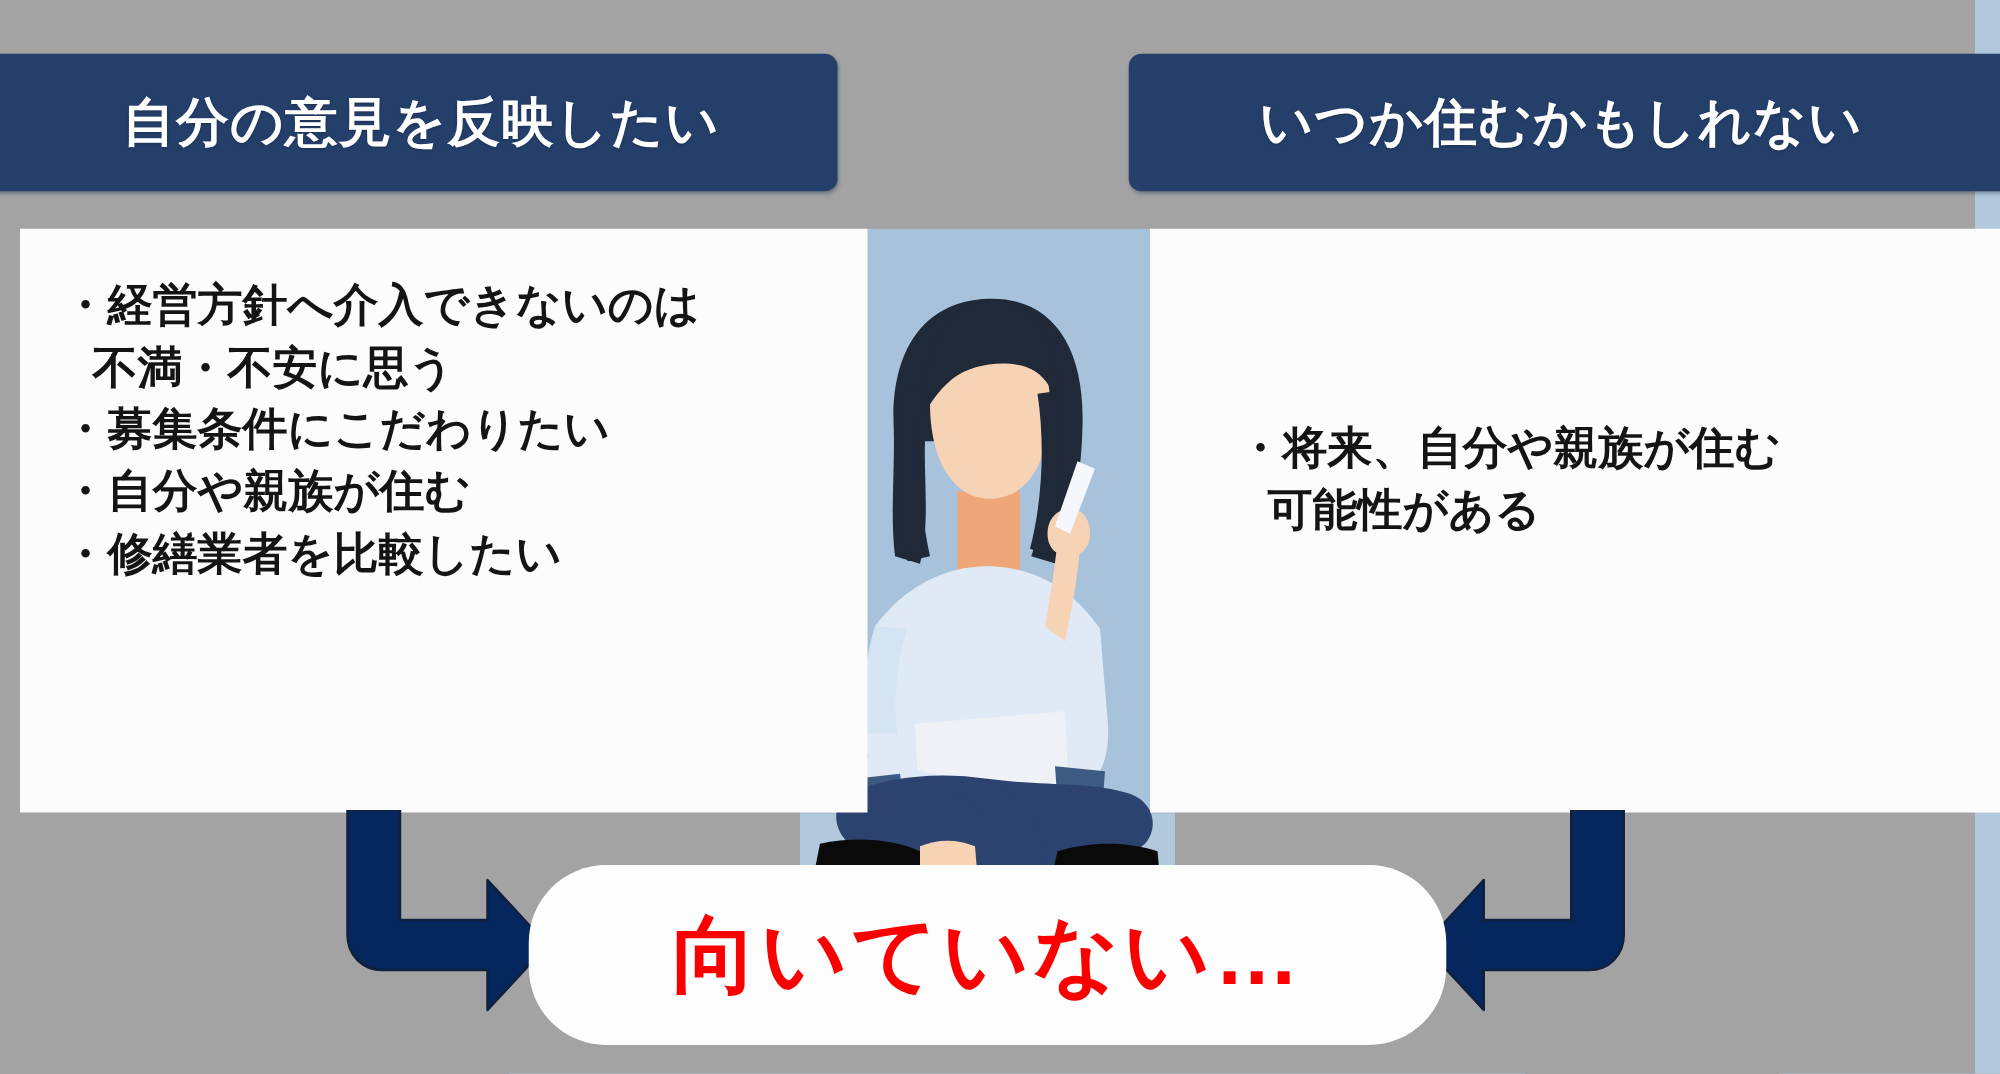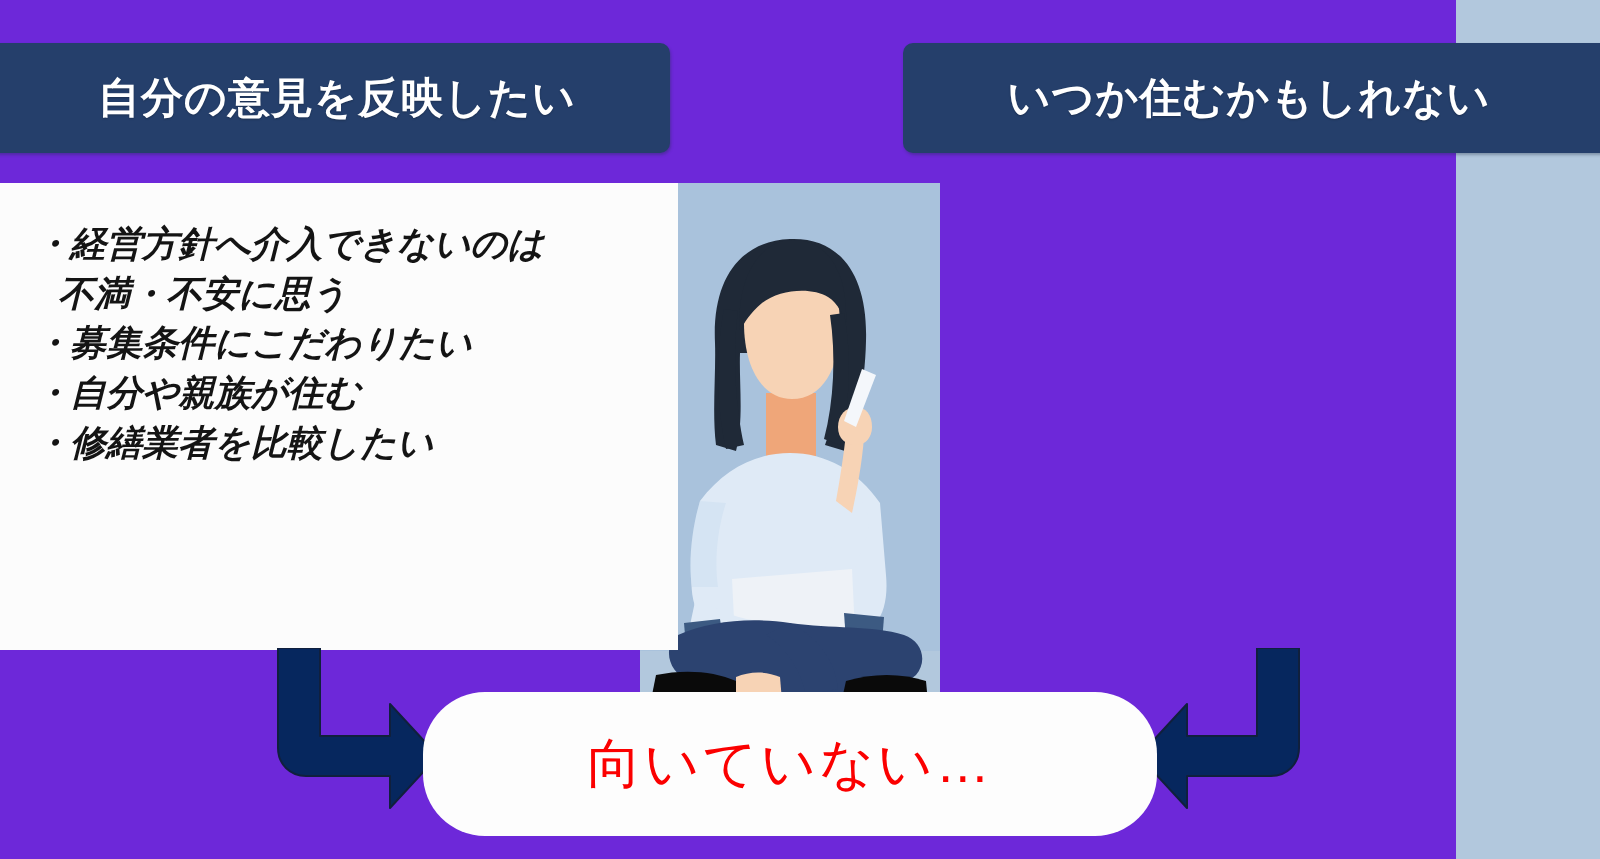--- a/index.html
+++ b/index.html
@@ -8,23 +8,23 @@
   }
   body {
     width: 1600px;
     height: 859px;
     background: #b2c8dd;
     font-family: "Liberation Sans", "DejaVu Sans", sans-serif;
     overflow: hidden;
   }
   .stage {
     position: relative;
-    width: 1456px;
+    width: 1580px;
     height: 859px;
-    background: #6d28d9;
+    background: #a3a3a3;
   }
 
   
   .header-chip {
     position: absolute;
     background: #253f6b;
     border-radius: 10px;
     display: flex;
     align-items: center;
     justify-content: center;
@@ -53,21 +53,21 @@
   }
   #chip-right .chip-text { padding-right: 28px; }
 
   
   .panel {
     position: absolute;
     background: #fcfcfc;
     top: 183px;
     height: 467px;
   }
-  #panel-left  { left: 0px;   width: 678px; font-style: italic; }
+  #panel-left  { left: 16px;   width: 678px; }
   #panel-right { left: 920px; width: 680px; }
 
   .bullet-list {
     margin: 0;
     padding: 0;
     list-style: none;
   }
   .bullet-list li {
     color: #141414;
     font-size: 36px;
@@ -103,22 +103,22 @@
     width: 734px;
     height: 144px;
     background: #fdfdfd;
     border-radius: 62px;
     display: flex;
     align-items: center;
     justify-content: center;
   }
   #conclusion-pill .pill-text {
     color: #fb0000;
-    font-weight: normal;
-    font-size: 54px;
+    font-weight: bold;
+    font-size: 68px;
     letter-spacing: 3px;
     white-space: nowrap;
   }
 
   
   #illustration {
     position: absolute;
     left: 640px;
     top: 183px;
     width: 300px;
@@ -188,20 +188,26 @@
   <div id="panel-left" class="panel">
     <ul class="bullet-list">
       <li>・経営方針へ介入できないのは
 不満・不安に思う</li>
       <li>・募集条件にこだわりたい</li>
       <li>・自分や親族が住む</li>
       <li>・修繕業者を比較したい</li>
     </ul>
   </div>
 
+  <div id="panel-right" class="panel">
+    <ul class="bullet-list">
+      <li>・将来、自分や親族が住む
+可能性がある</li>
+    </ul>
+  </div>
 
   <div id="arrow-left" class="elbow-arrow">
     <svg width="170" height="172" viewBox="0 0 170 172" xmlns="http://www.w3.org/2000/svg">
       <path d="M6 0 L48 0 L48 88 L118 88 L118 56 L166 108 L118 160 L118 128 L34 128 C18 128 6 116 6 100 Z" fill="#06275e" stroke="#10203d" stroke-width="2" stroke-linejoin="round"></path>
     </svg>
   </div>
 
   <div id="arrow-right" class="elbow-arrow">
     <svg width="170" height="172" viewBox="0 0 170 172" xmlns="http://www.w3.org/2000/svg">
       <path d="M164 0 L122 0 L122 88 L52 88 L52 56 L4 108 L52 160 L52 128 L136 128 C152 128 164 116 164 100 Z" fill="#06275e" stroke="#10203d" stroke-width="2" stroke-linejoin="round"></path>

